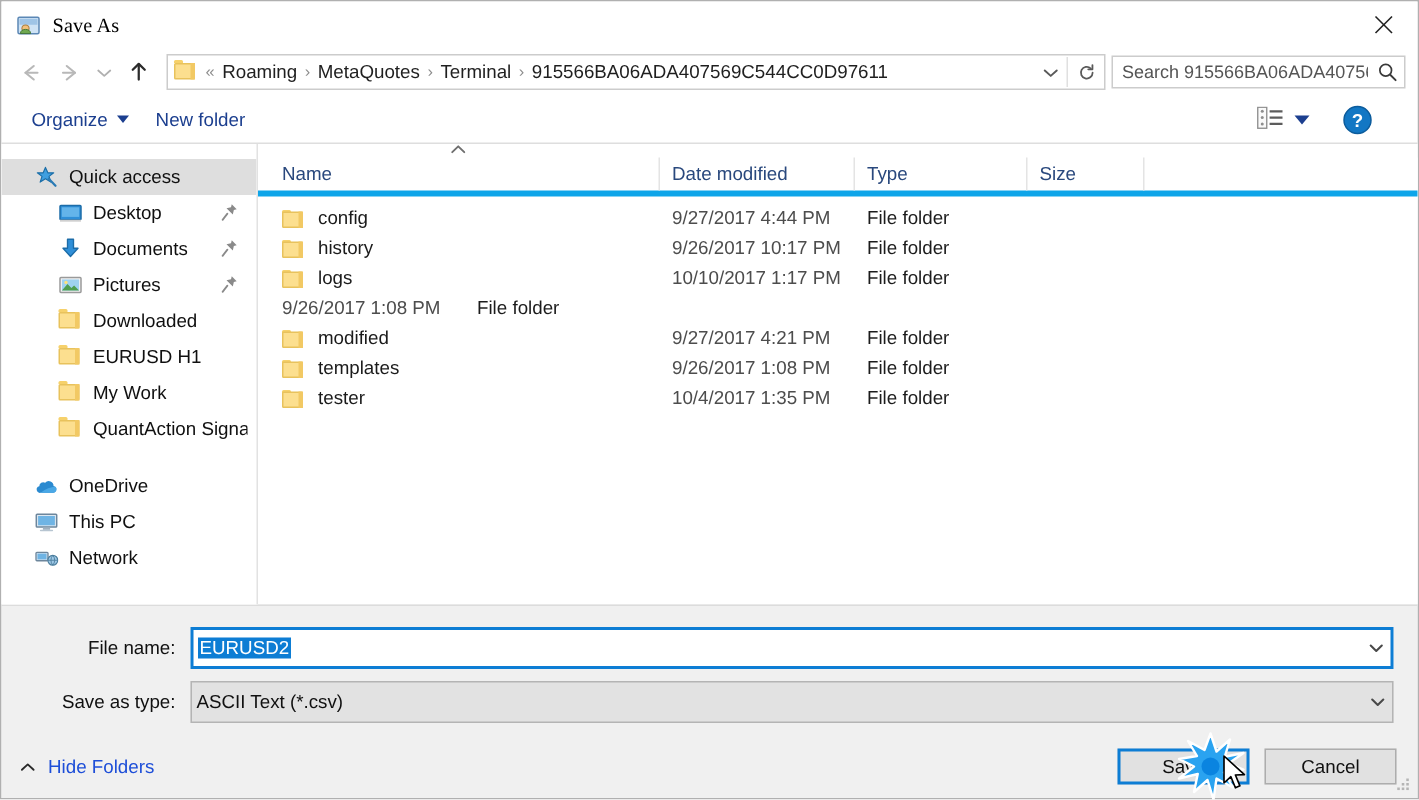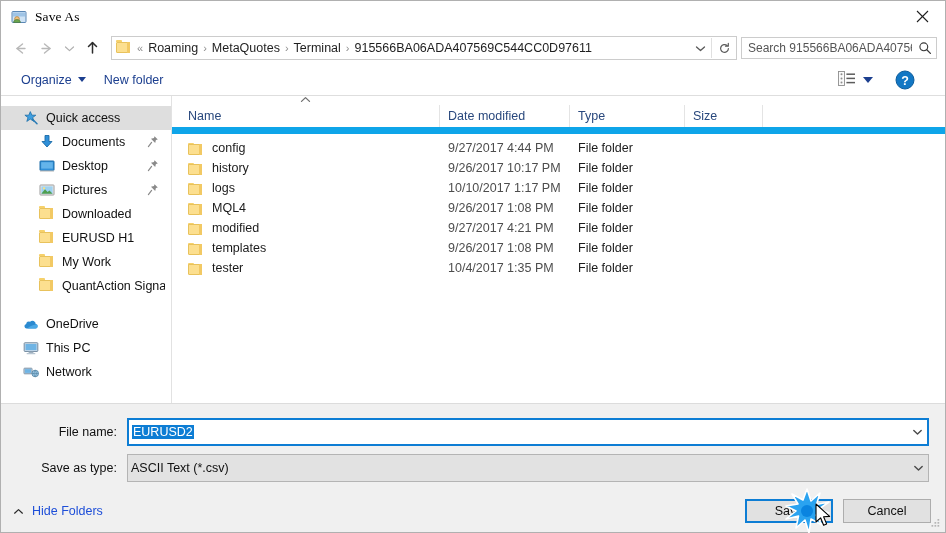--- a/index.html
+++ b/index.html
@@ -286,21 +286,21 @@
   }
   .sortcue {
     height: 9px;
     position: relative;
   }
   .sortcue svg { position: absolute; left: 128px; top: 0; }
   .colheads {
     height: 22px;
     display: flex;
     align-items: stretch;
-    border-bottom: 7px solid #0ea5e9;
+    border-bottom: 4px solid #0ea5e9;
     background: #ffffff;
     padding-left: 8px;
   }
   .colhead {
     font-size: 12.5px;
     color: #29487d;
     display: flex;
     align-items: center;
     padding-left: 8px;
     box-sizing: border-box;
@@ -582,41 +582,41 @@
             <path d="M7.3 1.6 L8.9 5.2 L12.8 5.2 L9.7 7.6 L10.9 11.4 L7.3 9.1 L3.8 11.4 L5 7.6 L1.9 5.2 L5.8 5.2 Z" fill="#3f9fe0" stroke="#1d6fa8" stroke-width="0.8" stroke-linejoin="round"></path>
             <line x1="9.5" y1="9.2" x2="14" y2="13.8" stroke="#2a7bb5" stroke-width="1.5" stroke-linecap="round"></line>
           </svg>
         </span>
         <span class="nav-label">Quick access</span>
       </div>
 
       <div class="nav-item indent">
         <span class="nav-ico">
           <svg width="16" height="16" viewBox="0 0 16 16">
-            <path d="M6 1.5 h4 v6 h3 L8 13 L3 7.5 h3 z" fill="#2f8fd8" stroke="#1c6ca8" stroke-width="0.9" stroke-linejoin="round"></path>
-          </svg>
-        </span>
-        <span class="nav-label">Documents</span>
+            <rect x="1" y="3" width="14" height="9.5" rx="0.6" fill="#2f8fd8" stroke="#1c6ca8" stroke-width="1"></rect>
+            <rect x="2.2" y="4.2" width="11.6" height="6.4" fill="#64b4ea"></rect>
+            <rect x="1" y="12.5" width="14" height="1.3" fill="#d0d0d0"></rect>
+          </svg>
+        </span>
+        <span class="nav-label">Desktop</span>
         <span class="pin">
           <svg width="12" height="13" viewBox="0 0 12 13">
             <path d="M7.5 1.2 L10.8 4.5 L8.9 5 L8.2 8 L4 3.8 L7 3.1 Z" fill="#8a8a8a"></path>
             <line x1="4.6" y1="7.4" x2="1.4" y2="11.6" stroke="#8a8a8a" stroke-width="1.2" stroke-linecap="round"></line>
           </svg>
         </span>
       </div>
 
       <div class="nav-item indent">
         <span class="nav-ico">
           <svg width="16" height="16" viewBox="0 0 16 16">
-            <rect x="1" y="3" width="14" height="9.5" rx="0.6" fill="#2f8fd8" stroke="#1c6ca8" stroke-width="1"></rect>
-            <rect x="2.2" y="4.2" width="11.6" height="6.4" fill="#64b4ea"></rect>
-            <rect x="1" y="12.5" width="14" height="1.3" fill="#d0d0d0"></rect>
-          </svg>
-        </span>
-        <span class="nav-label">Desktop</span>
+            <path d="M6 1.5 h4 v6 h3 L8 13 L3 7.5 h3 z" fill="#2f8fd8" stroke="#1c6ca8" stroke-width="0.9" stroke-linejoin="round"></path>
+          </svg>
+        </span>
+        <span class="nav-label">Documents</span>
         <span class="pin">
           <svg width="12" height="13" viewBox="0 0 12 13">
             <path d="M7.5 1.2 L10.8 4.5 L8.9 5 L8.2 8 L4 3.8 L7 3.1 Z" fill="#8a8a8a"></path>
             <line x1="4.6" y1="7.4" x2="1.4" y2="11.6" stroke="#8a8a8a" stroke-width="1.2" stroke-linecap="round"></line>
           </svg>
         </span>
       </div>
 
       <div class="nav-item indent">
         <span class="nav-ico">
@@ -749,28 +749,20 @@
                 <span class="bodyf"></span>
                 <span class="shade"></span>
               </span>
             <span>logs</span>
           </div>
           <div class="cell date">10/10/2017 1:17 PM</div>
           <div class="cell type">File folder</div>
           <div class="cell size"></div>
         </div>
         <div class="row">
-          <div class="cell name">
-            <span class="folder">
-                <span class="tab"></span>
-                <span class="bodyf"></span>
-                <span class="shade"></span>
-              </span>
-            <span>MQL4</span>
-          </div>
           <div class="cell date">9/26/2017 1:08 PM</div>
           <div class="cell type">File folder</div>
           <div class="cell size"></div>
         </div>
         <div class="row">
           <div class="cell name">
             <span class="folder">
                 <span class="tab"></span>
                 <span class="bodyf"></span>
                 <span class="shade"></span>

